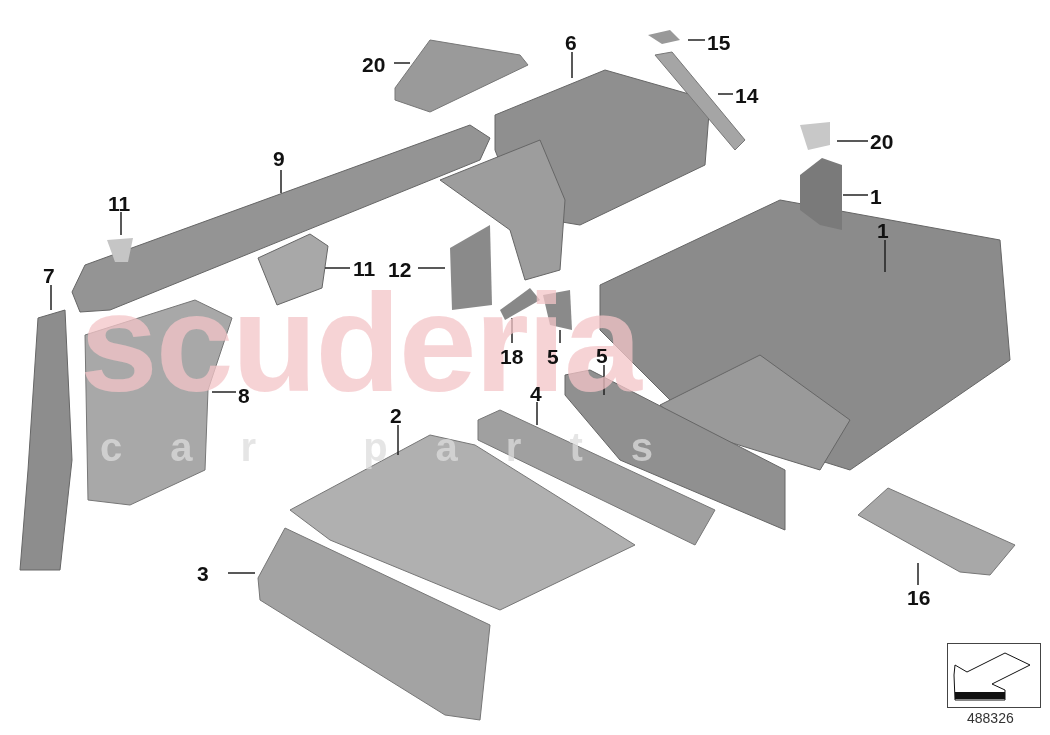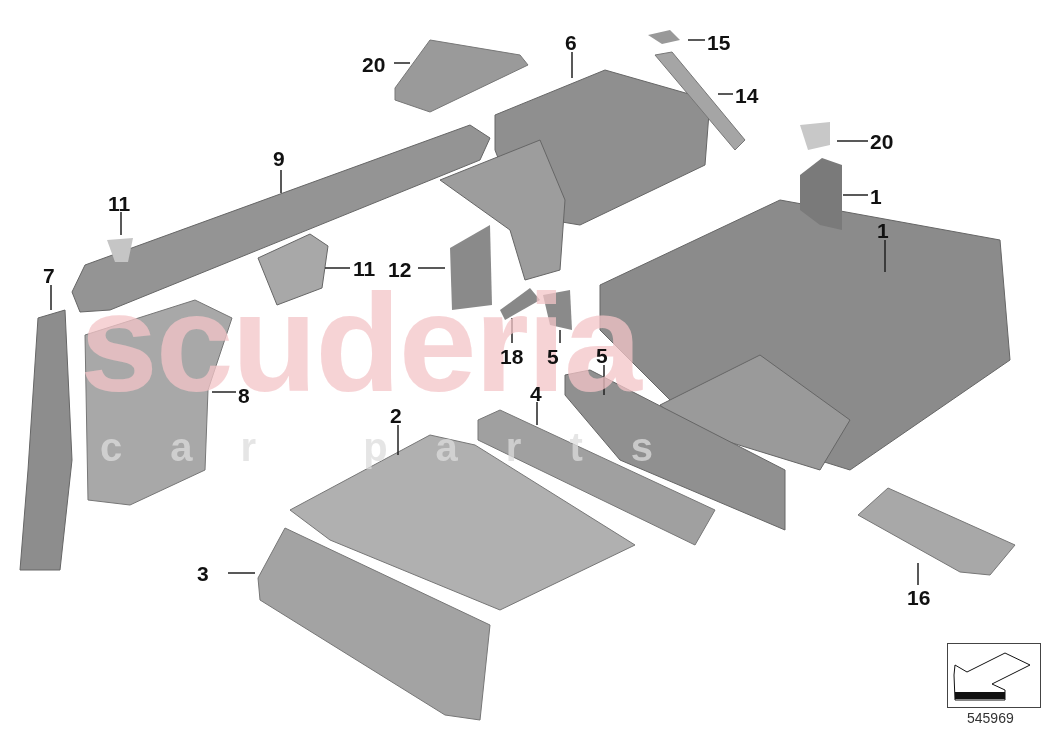--- a/index.html
+++ b/index.html
@@ -104,14 +104,14 @@
   <div class="callout" style="left:547px;top:346px">5</div>
   <div class="callout" style="left:735px;top:85px">14</div>
   <div class="callout" style="left:707px;top:32px">15</div>
   <div class="callout" style="left:907px;top:587px">16</div>
   <div class="callout" style="left:870px;top:186px">1</div>
   <div class="callout" style="left:870px;top:131px">20</div>
   <div class="callout" style="left:500px;top:346px">18</div>
   <div class="callout" style="left:362px;top:54px">20</div>
 
   <div class="ref-box" style="background:transparent"></div>
-  <div class="ref-num">545969</div>
+  <div class="ref-num">488326</div>
 </div>
 
 </body></html>

